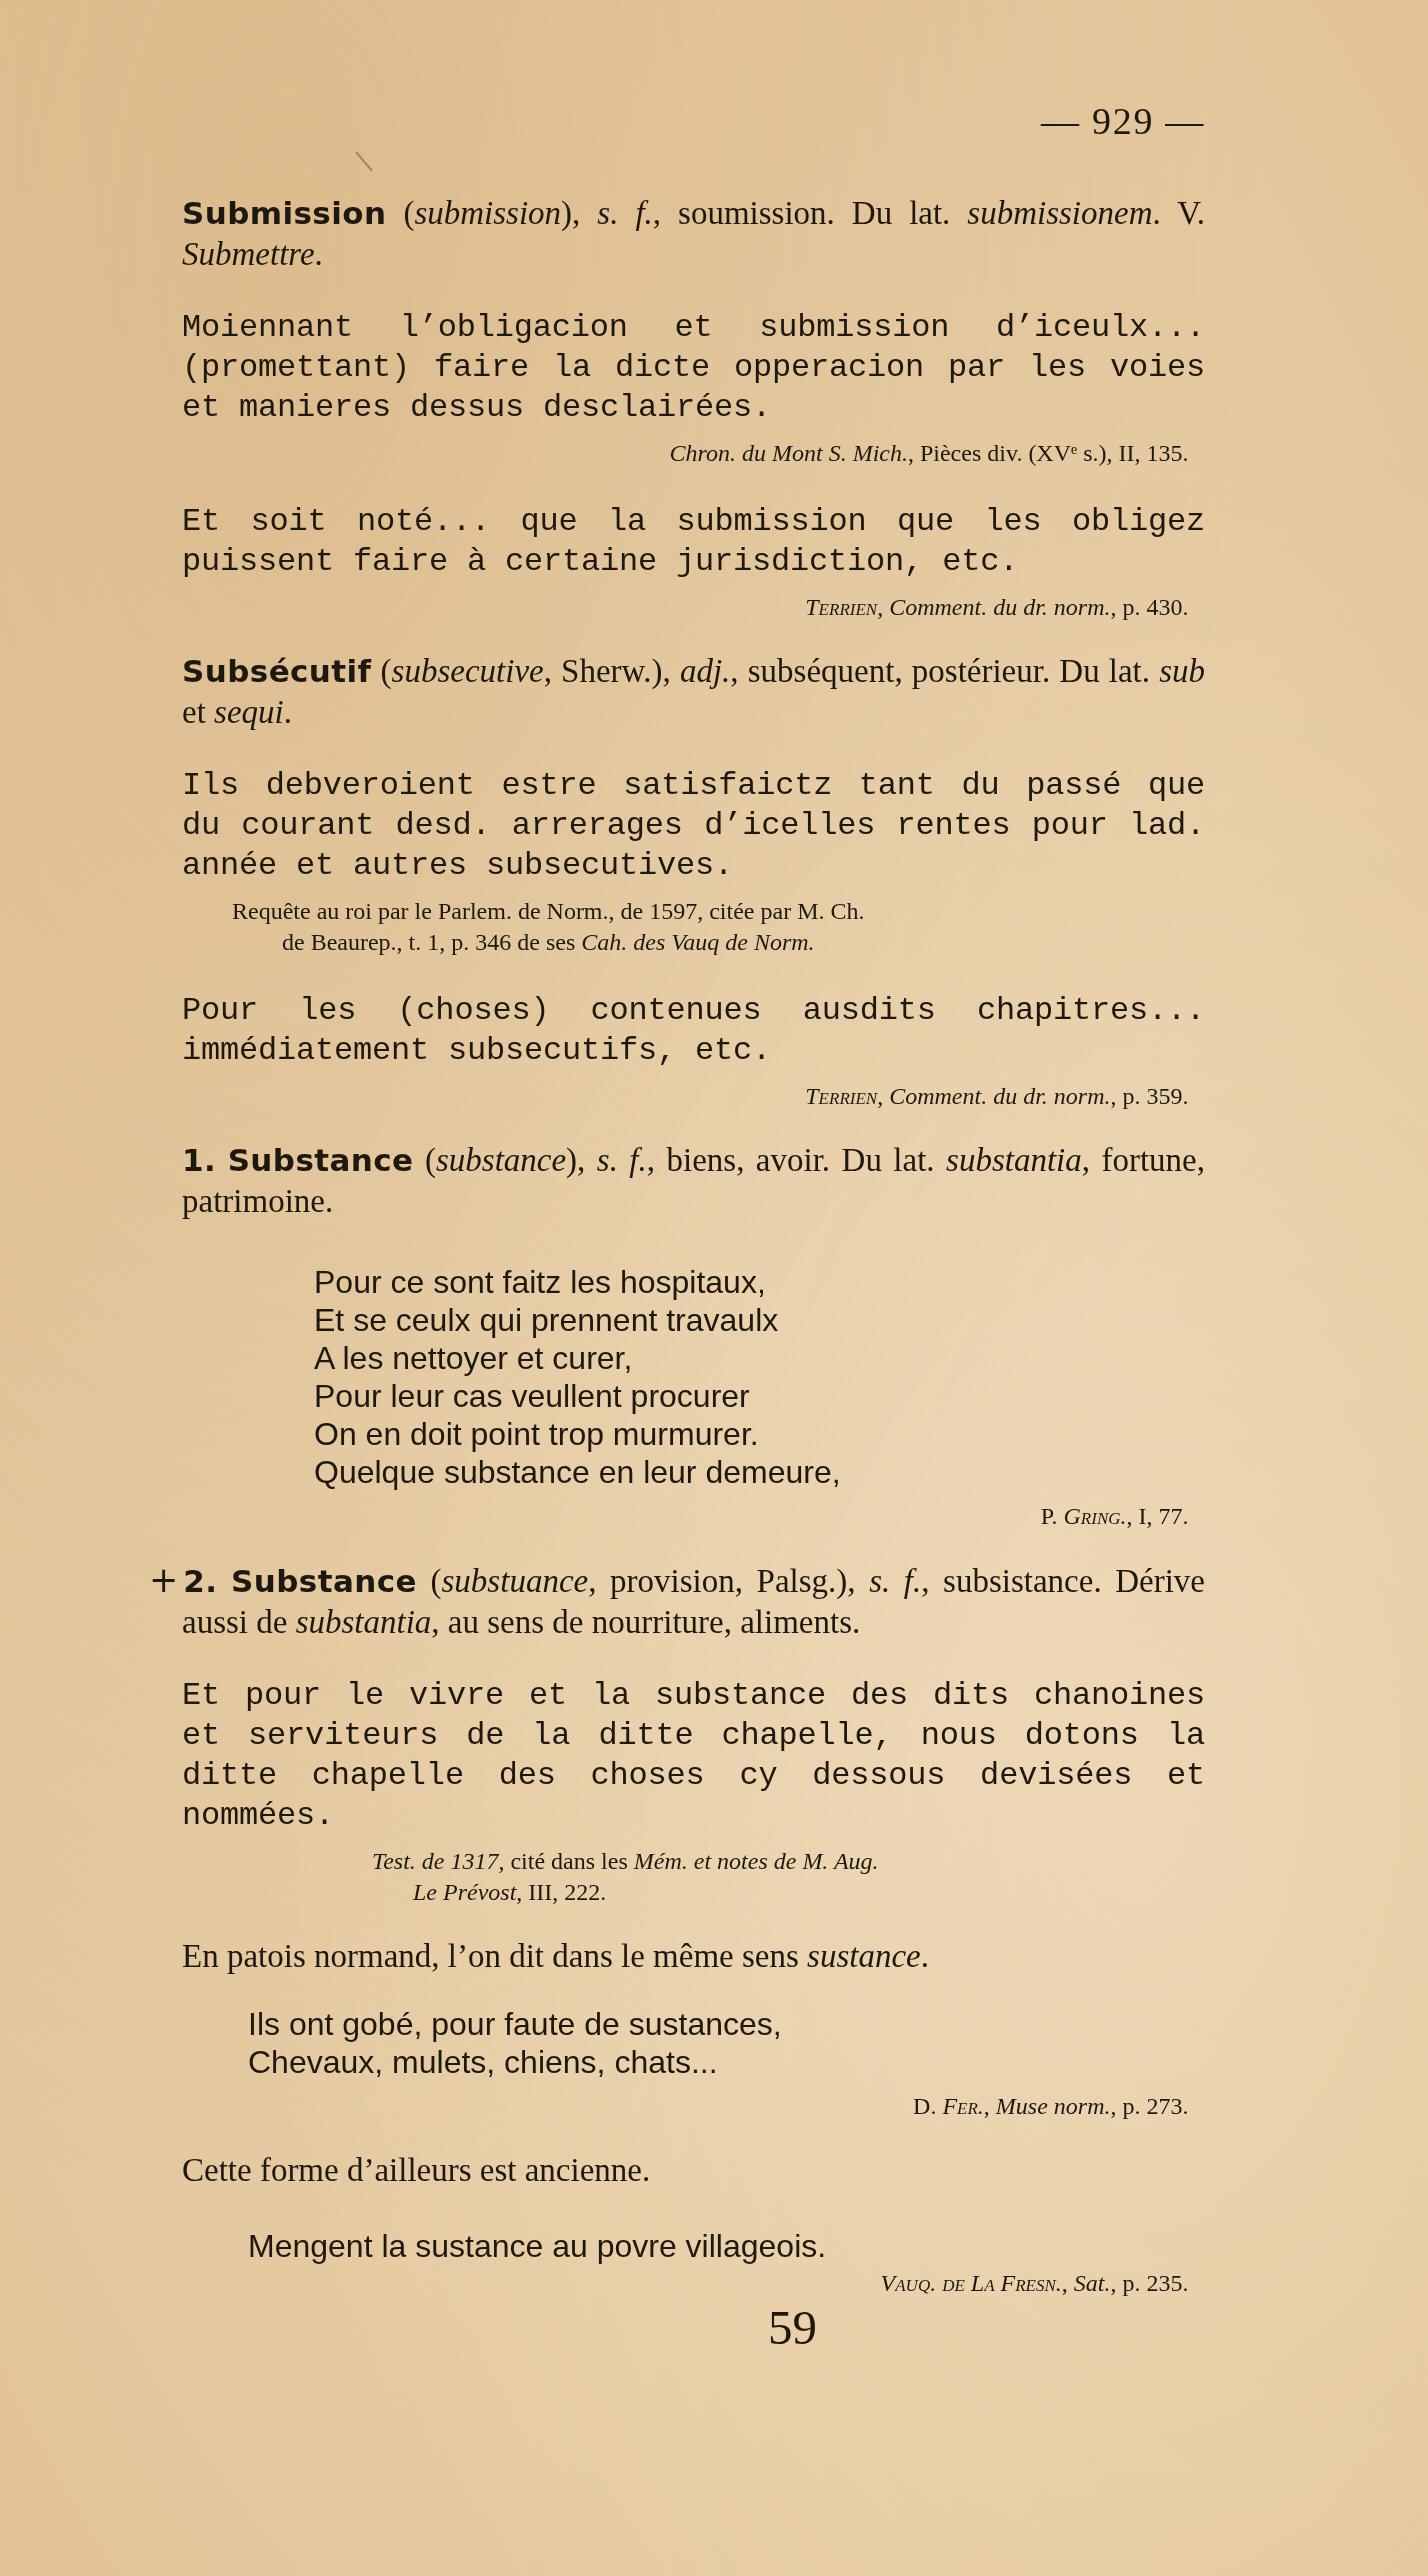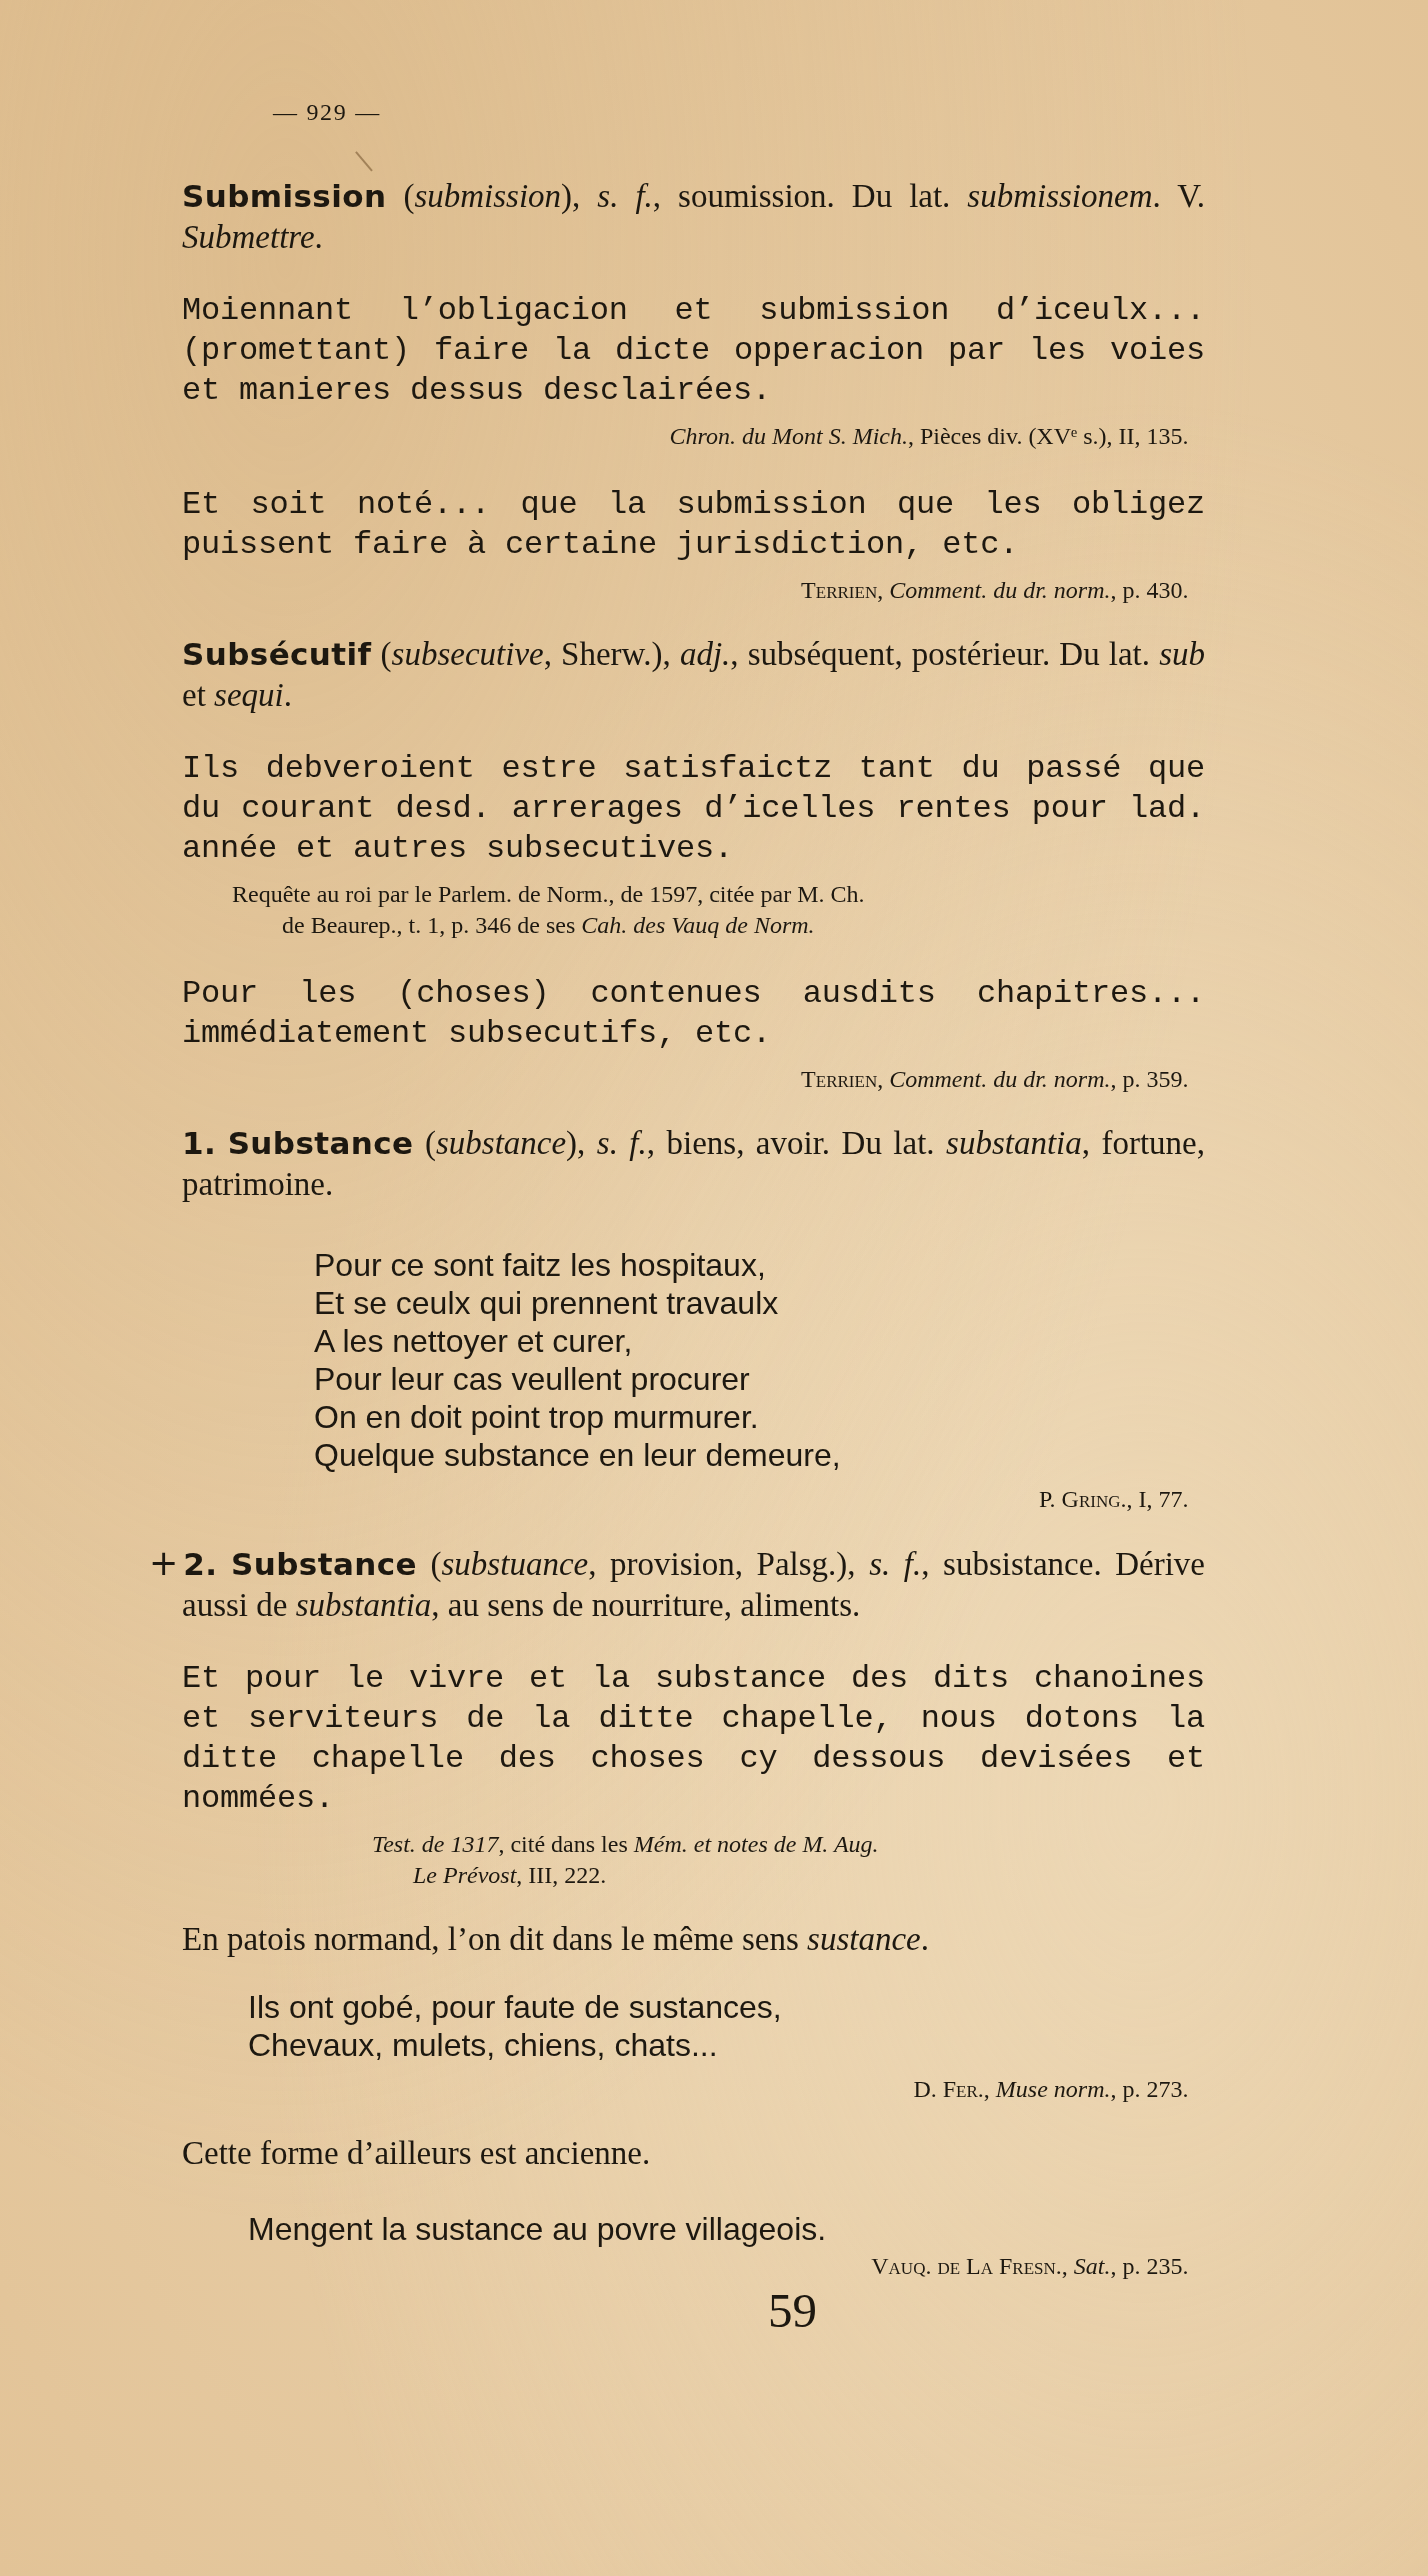--- a/index.html
+++ b/index.html
@@ -16,22 +16,22 @@
       overflow: hidden;
       position: relative;
     }
     .page {
       position: absolute;
       left: 182px;
       top: 99px;
       width: 1023px;
     }
     .page-number {
-      text-align: left;
-      font-size: 24px;
+      text-align: right;
+      font-size: 38px;
       letter-spacing: 1.7px;
       margin: 0 0 50px 0;
       padding-left: 91px;
       font-family: "Liberation Serif", serif;
     }
     .para {
       font-size: 33px;
       line-height: 41px;
       text-align: justify;
       margin: 0;
@@ -58,21 +58,21 @@
       margin: 10px 0 28px 0;
       text-align: right;
       padding-right: 16.5px;
     }
     .source.center {
       text-align: left;
       padding-left: 50px;
       padding-right: 0;
     }
     .source.center .line2 { padding-left: 50px; display: block; }
-    .sc { font-variant: small-caps; }
+    .sc { font-variant: small-caps; font-style: italic; }
     .verse {
       margin: 41px 0 0 132px;
       font-size: 32px;
       line-height: 38px;
       font-family: "Liberation Sans", sans-serif;
     }
     .verse div { white-space: nowrap; }
     .verse-small { margin-left: 66px; }
     .cross {
       font-family: "DejaVu Sans", sans-serif;

